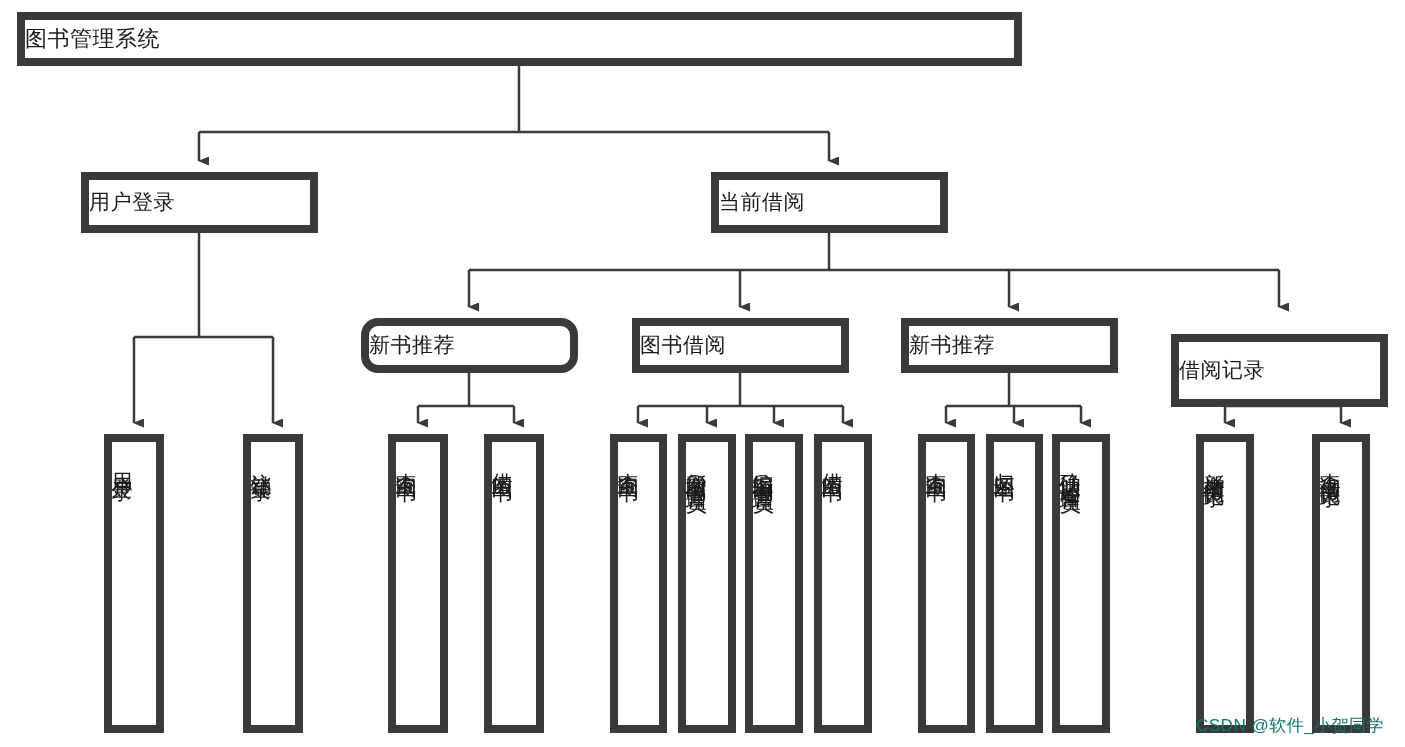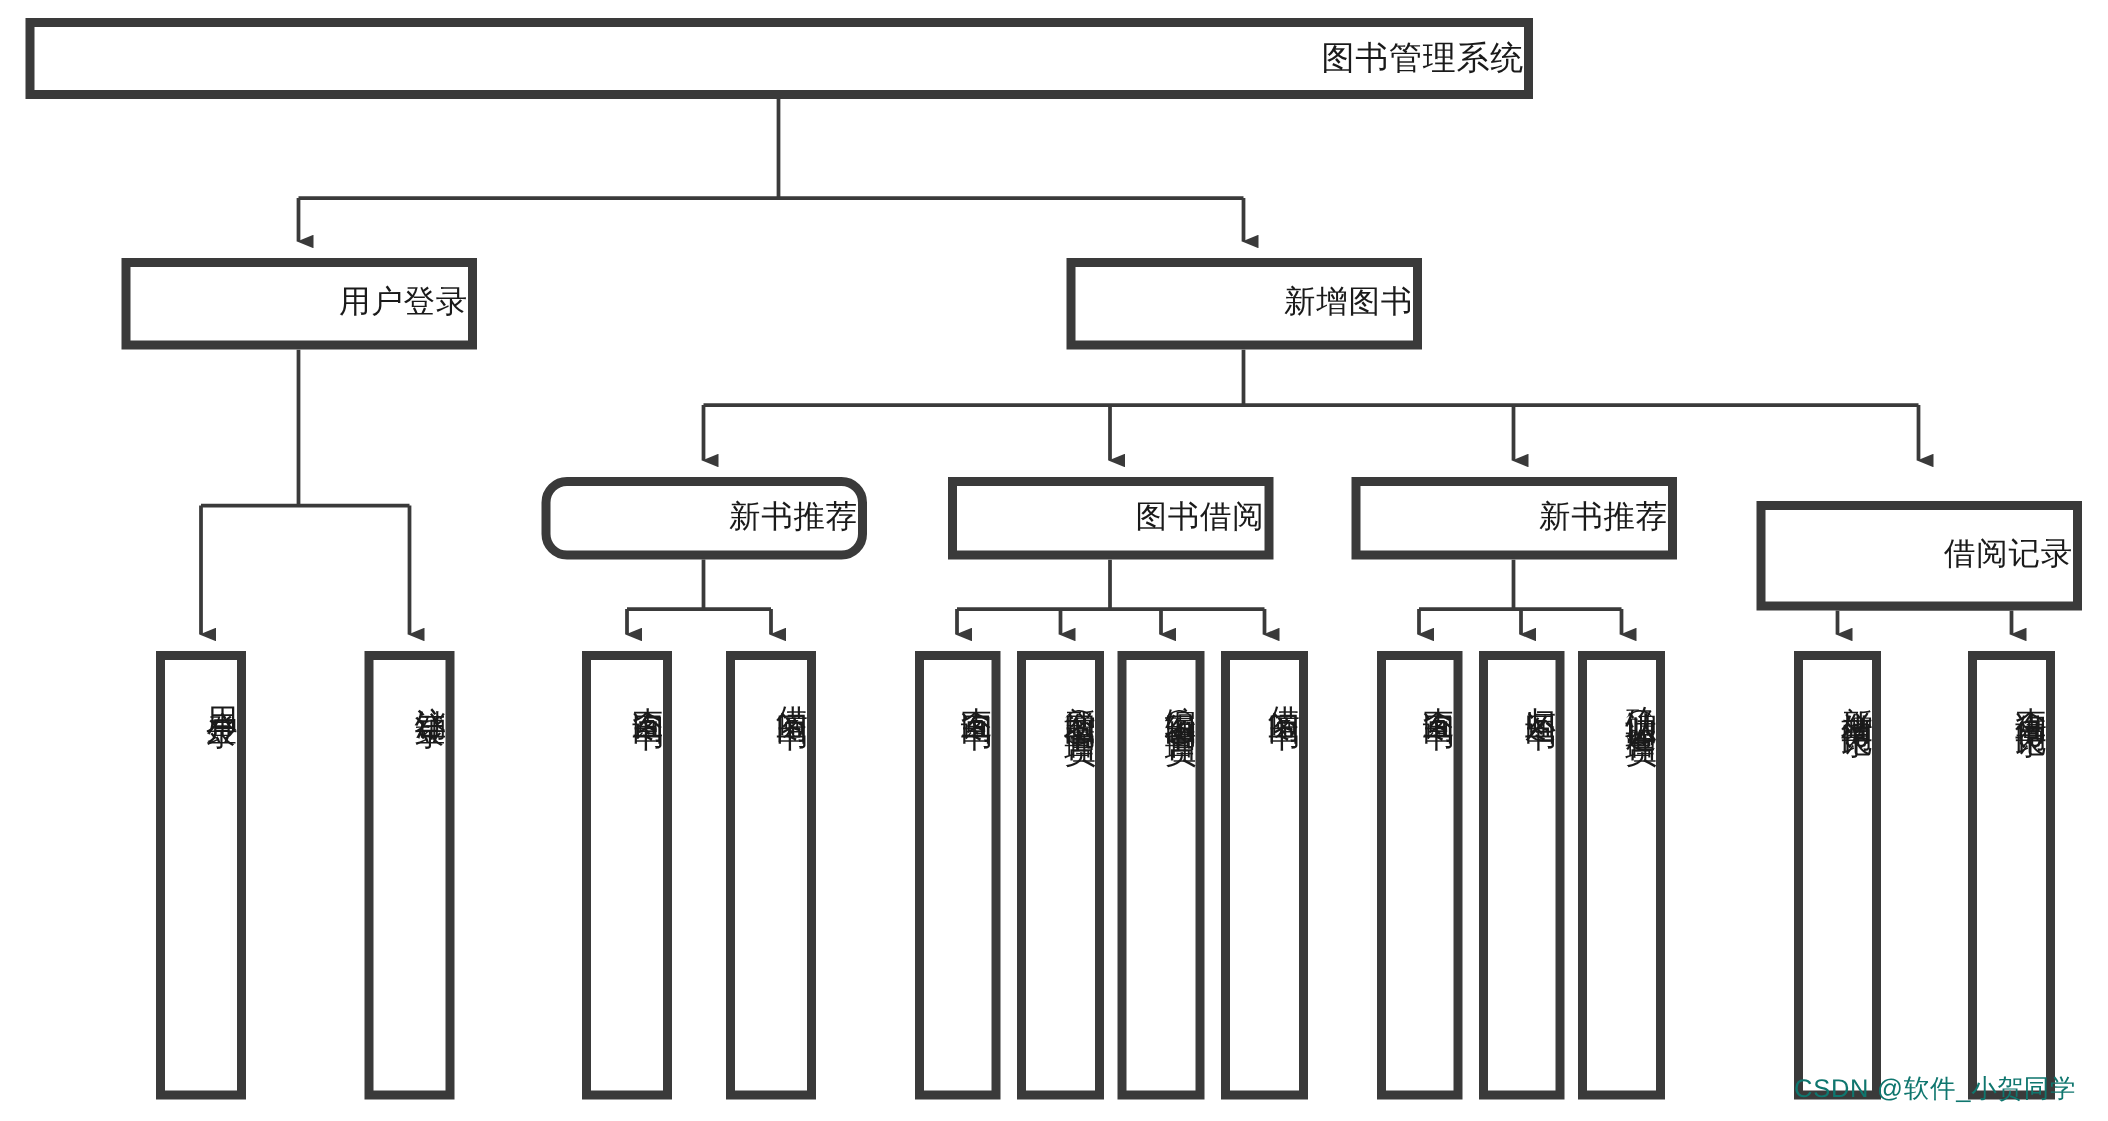--- a/index.html
+++ b/index.html
@@ -23,24 +23,24 @@
     left: 0;
     top: 0;
     width: 1405px;
     height: 747px;
     pointer-events: none;
   }
   .node {
     position: absolute;
     box-sizing: border-box;
     background: #ffffff;
-    border: 6px solid #701a75;
+    border: 8px solid #701a75;
     display: flex;
     align-items: center;
-    justify-content: flex-end;
+    justify-content: flex-start;
     color: #1a1a1a;
     line-height: 1.18;
   }
   .node .label {
     display: block;
     text-align: center;
     white-space: pre-line;
   }
   .node.horizontal .label {
     font-size: 21px;
@@ -119,26 +119,26 @@
   </svg>
 
   <div id="nodes-layer">
       <div class="node horizontal title-node" style="left: 17px; top: 12px; width: 1005px; height: 54px; border-color: rgb(58, 58, 58); background: rgb(255, 255, 255); color: rgb(26, 26, 26);">
         <span class="label">图书管理系统</span>
       </div>
       <div class="node horizontal" style="left: 81px; top: 172px; width: 237px; height: 61px; border-color: rgb(58, 58, 58); background: rgb(255, 255, 255); color: rgb(26, 26, 26);">
         <span class="label">用户登录</span>
       </div>
       <div class="node horizontal" style="left: 711px; top: 172px; width: 237px; height: 61px; border-color: rgb(58, 58, 58); background: rgb(255, 255, 255); color: rgb(26, 26, 26);">
-        <span class="label">新增图书</span>
+        <span class="label">当前借阅</span>
       </div>
       <div class="node horizontal" style="left: 361px; top: 318px; width: 217px; height: 55px; border-color: rgb(58, 58, 58); background: rgb(255, 255, 255); color: rgb(26, 26, 26); border-radius: 17px;">
         <span class="label">新书推荐</span>
       </div>
-      <div class="node horizontal" style="left: 632px; top: 318px; width: 217px; height: 55px; border-color: rgb(58, 58, 58); background: rgb(255, 255, 255); color: rgb(26, 26, 26); padding-left: 18px;">
+      <div class="node horizontal" style="left: 632px; top: 318px; width: 217px; height: 55px; border-color: rgb(58, 58, 58); background: rgb(255, 255, 255); color: rgb(26, 26, 26);">
         <span class="label">图书借阅</span>
       </div>
       <div class="node horizontal" style="left: 901px; top: 318px; width: 217px; height: 55px; border-color: rgb(58, 58, 58); background: rgb(255, 255, 255); color: rgb(26, 26, 26);">
         <span class="label">新书推荐</span>
       </div>
       <div class="node horizontal" style="left: 1171px; top: 334px; width: 217px; height: 73px; border-color: rgb(58, 58, 58); background: rgb(255, 255, 255); color: rgb(26, 26, 26);">
         <span class="label">借阅记录</span>
       </div>
       <div class="node vertical" style="left: 104px; top: 434px; width: 60px; height: 299px; border-color: rgb(58, 58, 58); background: rgb(255, 255, 255); color: rgb(26, 26, 26);">
         <span class="label">用户登录</span>

